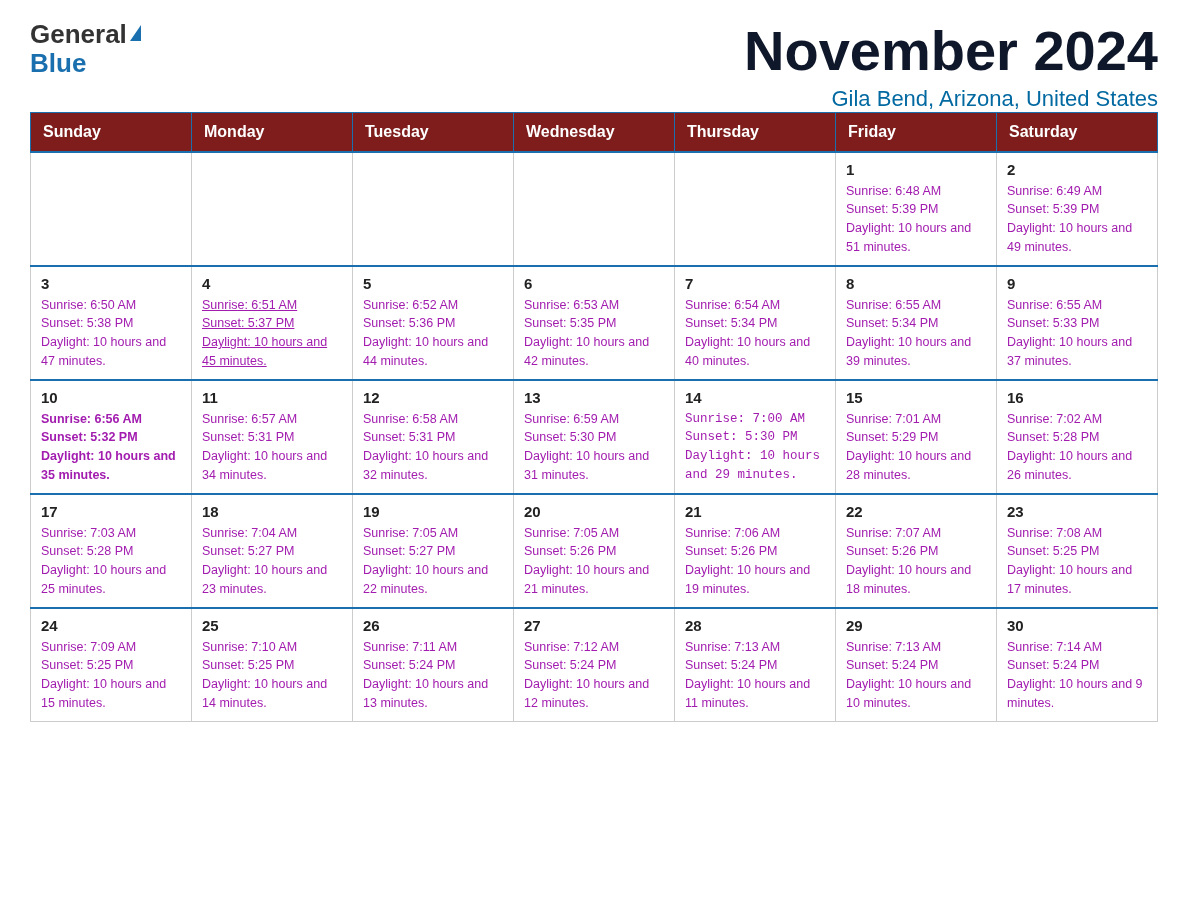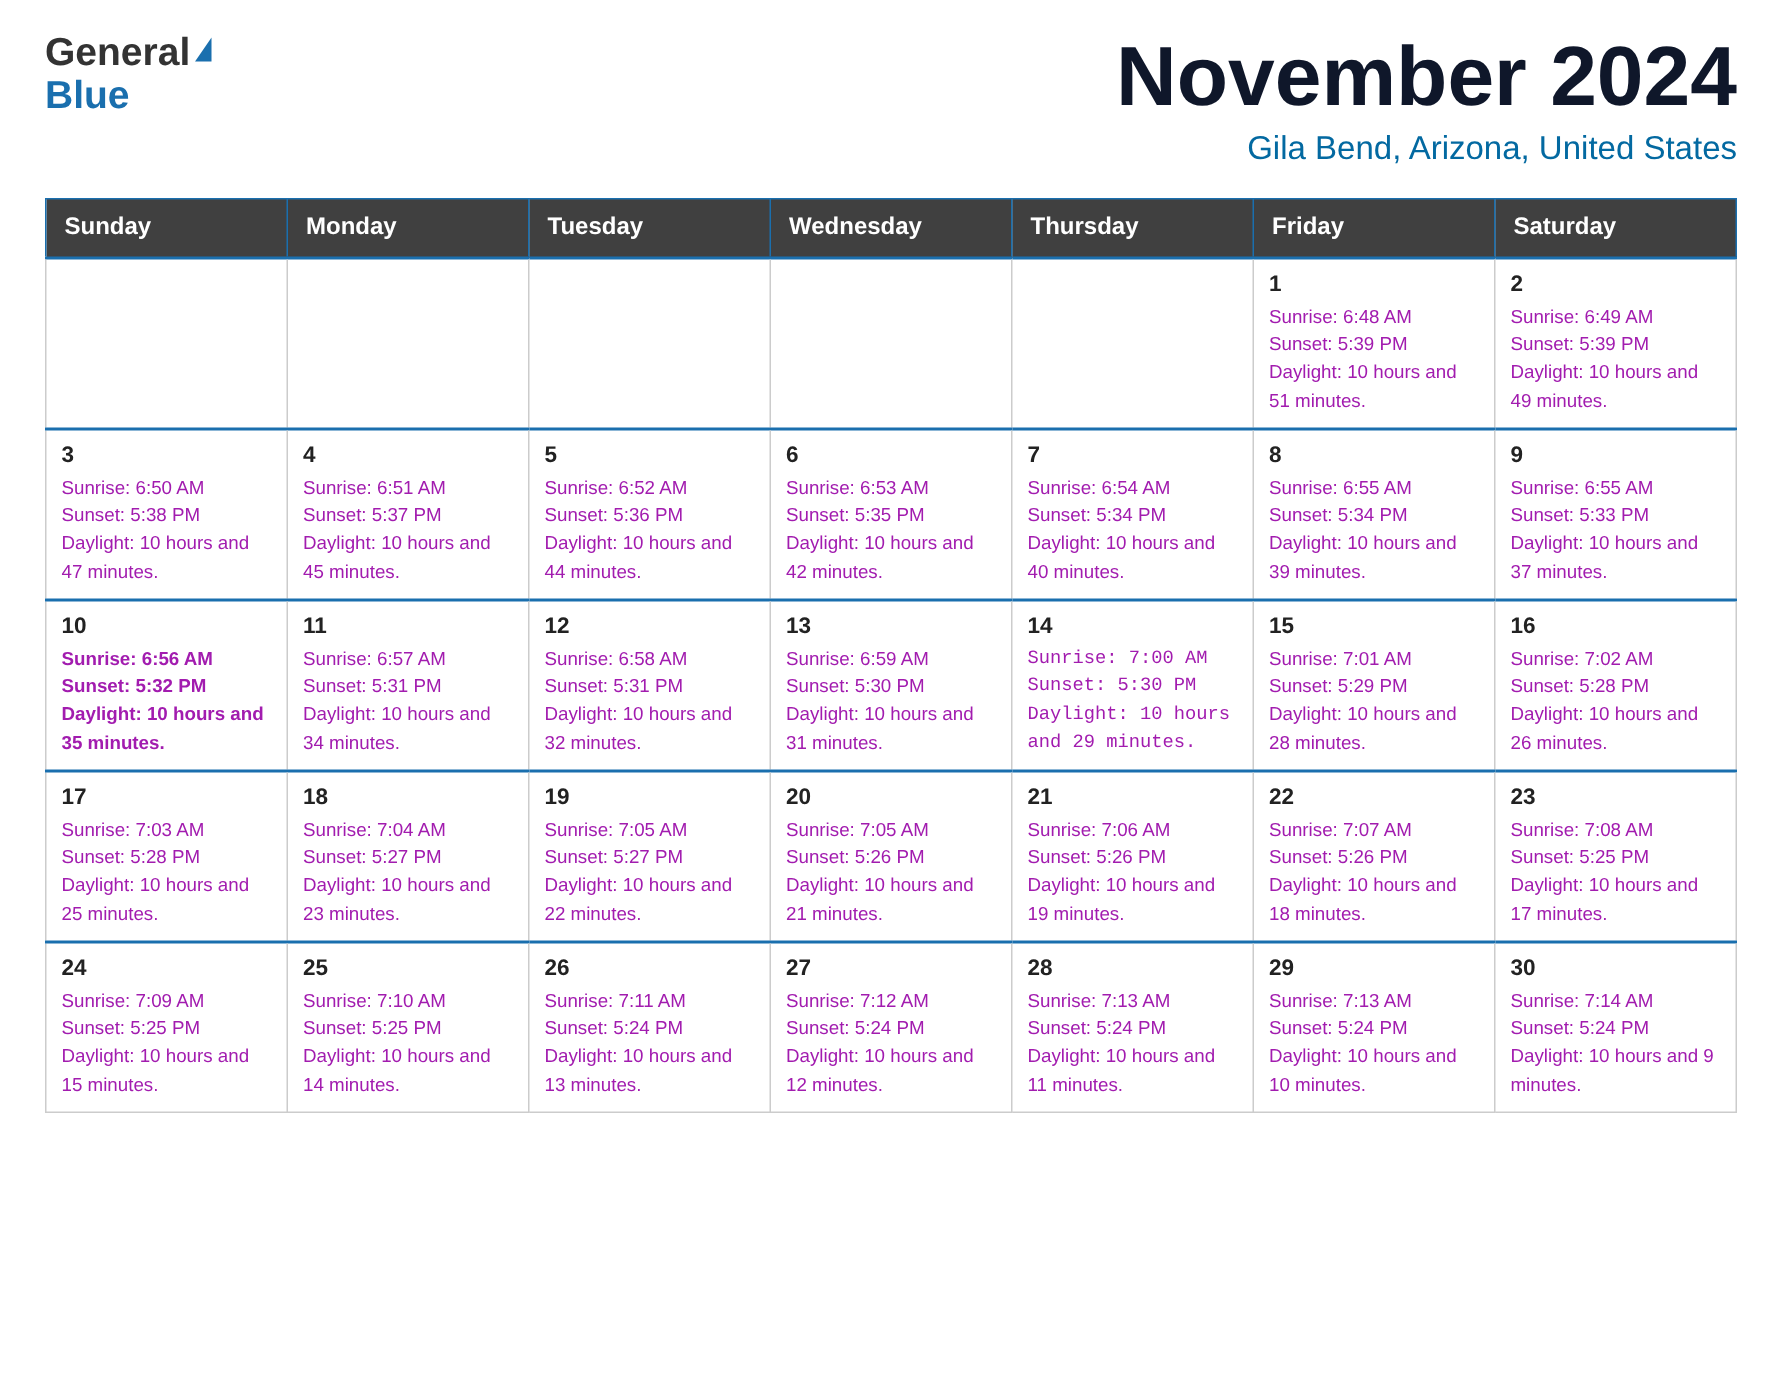--- a/index.html
+++ b/index.html
@@ -7,21 +7,20 @@
       font-family: Arial, sans-serif;
       background: #fff;
       padding: 20px 30px;
       width: 1188px;
       min-height: 918px;
     }
     .header-area {
       display: flex;
       justify-content: space-between;
       align-items: flex-start;
-      margin-bottom: 20px;
     }
     .logo {
       display: flex;
       flex-direction: column;
       font-size: 22px;
       font-weight: bold;
       color: #333;
       line-height: 1.1;
     }
     .logo-line {
@@ -42,21 +41,21 @@
       font-weight: normal;
       color: #0369a1;
       margin-top: 4px;
     }
     .calendar {
       width: 100%;
       border-collapse: collapse;
       border: 1px solid #ccc;
     }
     .calendar th {
-      background-color: #404040;
+      background-color: #7f1d1d;
       color: #fff;
       font-size: 16px;
       font-weight: bold;
       padding: 10px 12px;
       text-align: left;
       border: 1px solid #1a6fae;
     }
     .calendar td {
       vertical-align: top;
       padding: 8px 10px;
@@ -138,21 +137,21 @@
       </tr>
       <tr>
         <td>
           <span class="day-number">3</span>
           <div class="day-info" style="white-space: pre-line;">Sunrise: 6:50 AM
 Sunset: 5:38 PM
 Daylight: 10 hours and 47 minutes.</div>
         </td>
         <td>
           <span class="day-number">4</span>
-          <div class="day-info" style="white-space: pre-line;">Sunrise: 6:51 AM
+          <div class="day-info" style="white-space: pre-line; text-decoration: underline;">Sunrise: 6:51 AM
 Sunset: 5:37 PM
 Daylight: 10 hours and 45 minutes.</div>
         </td>
         <td>
           <span class="day-number">5</span>
           <div class="day-info" style="white-space: pre-line;">Sunrise: 6:52 AM
 Sunset: 5:36 PM
 Daylight: 10 hours and 44 minutes.</div>
         </td>
         <td>

